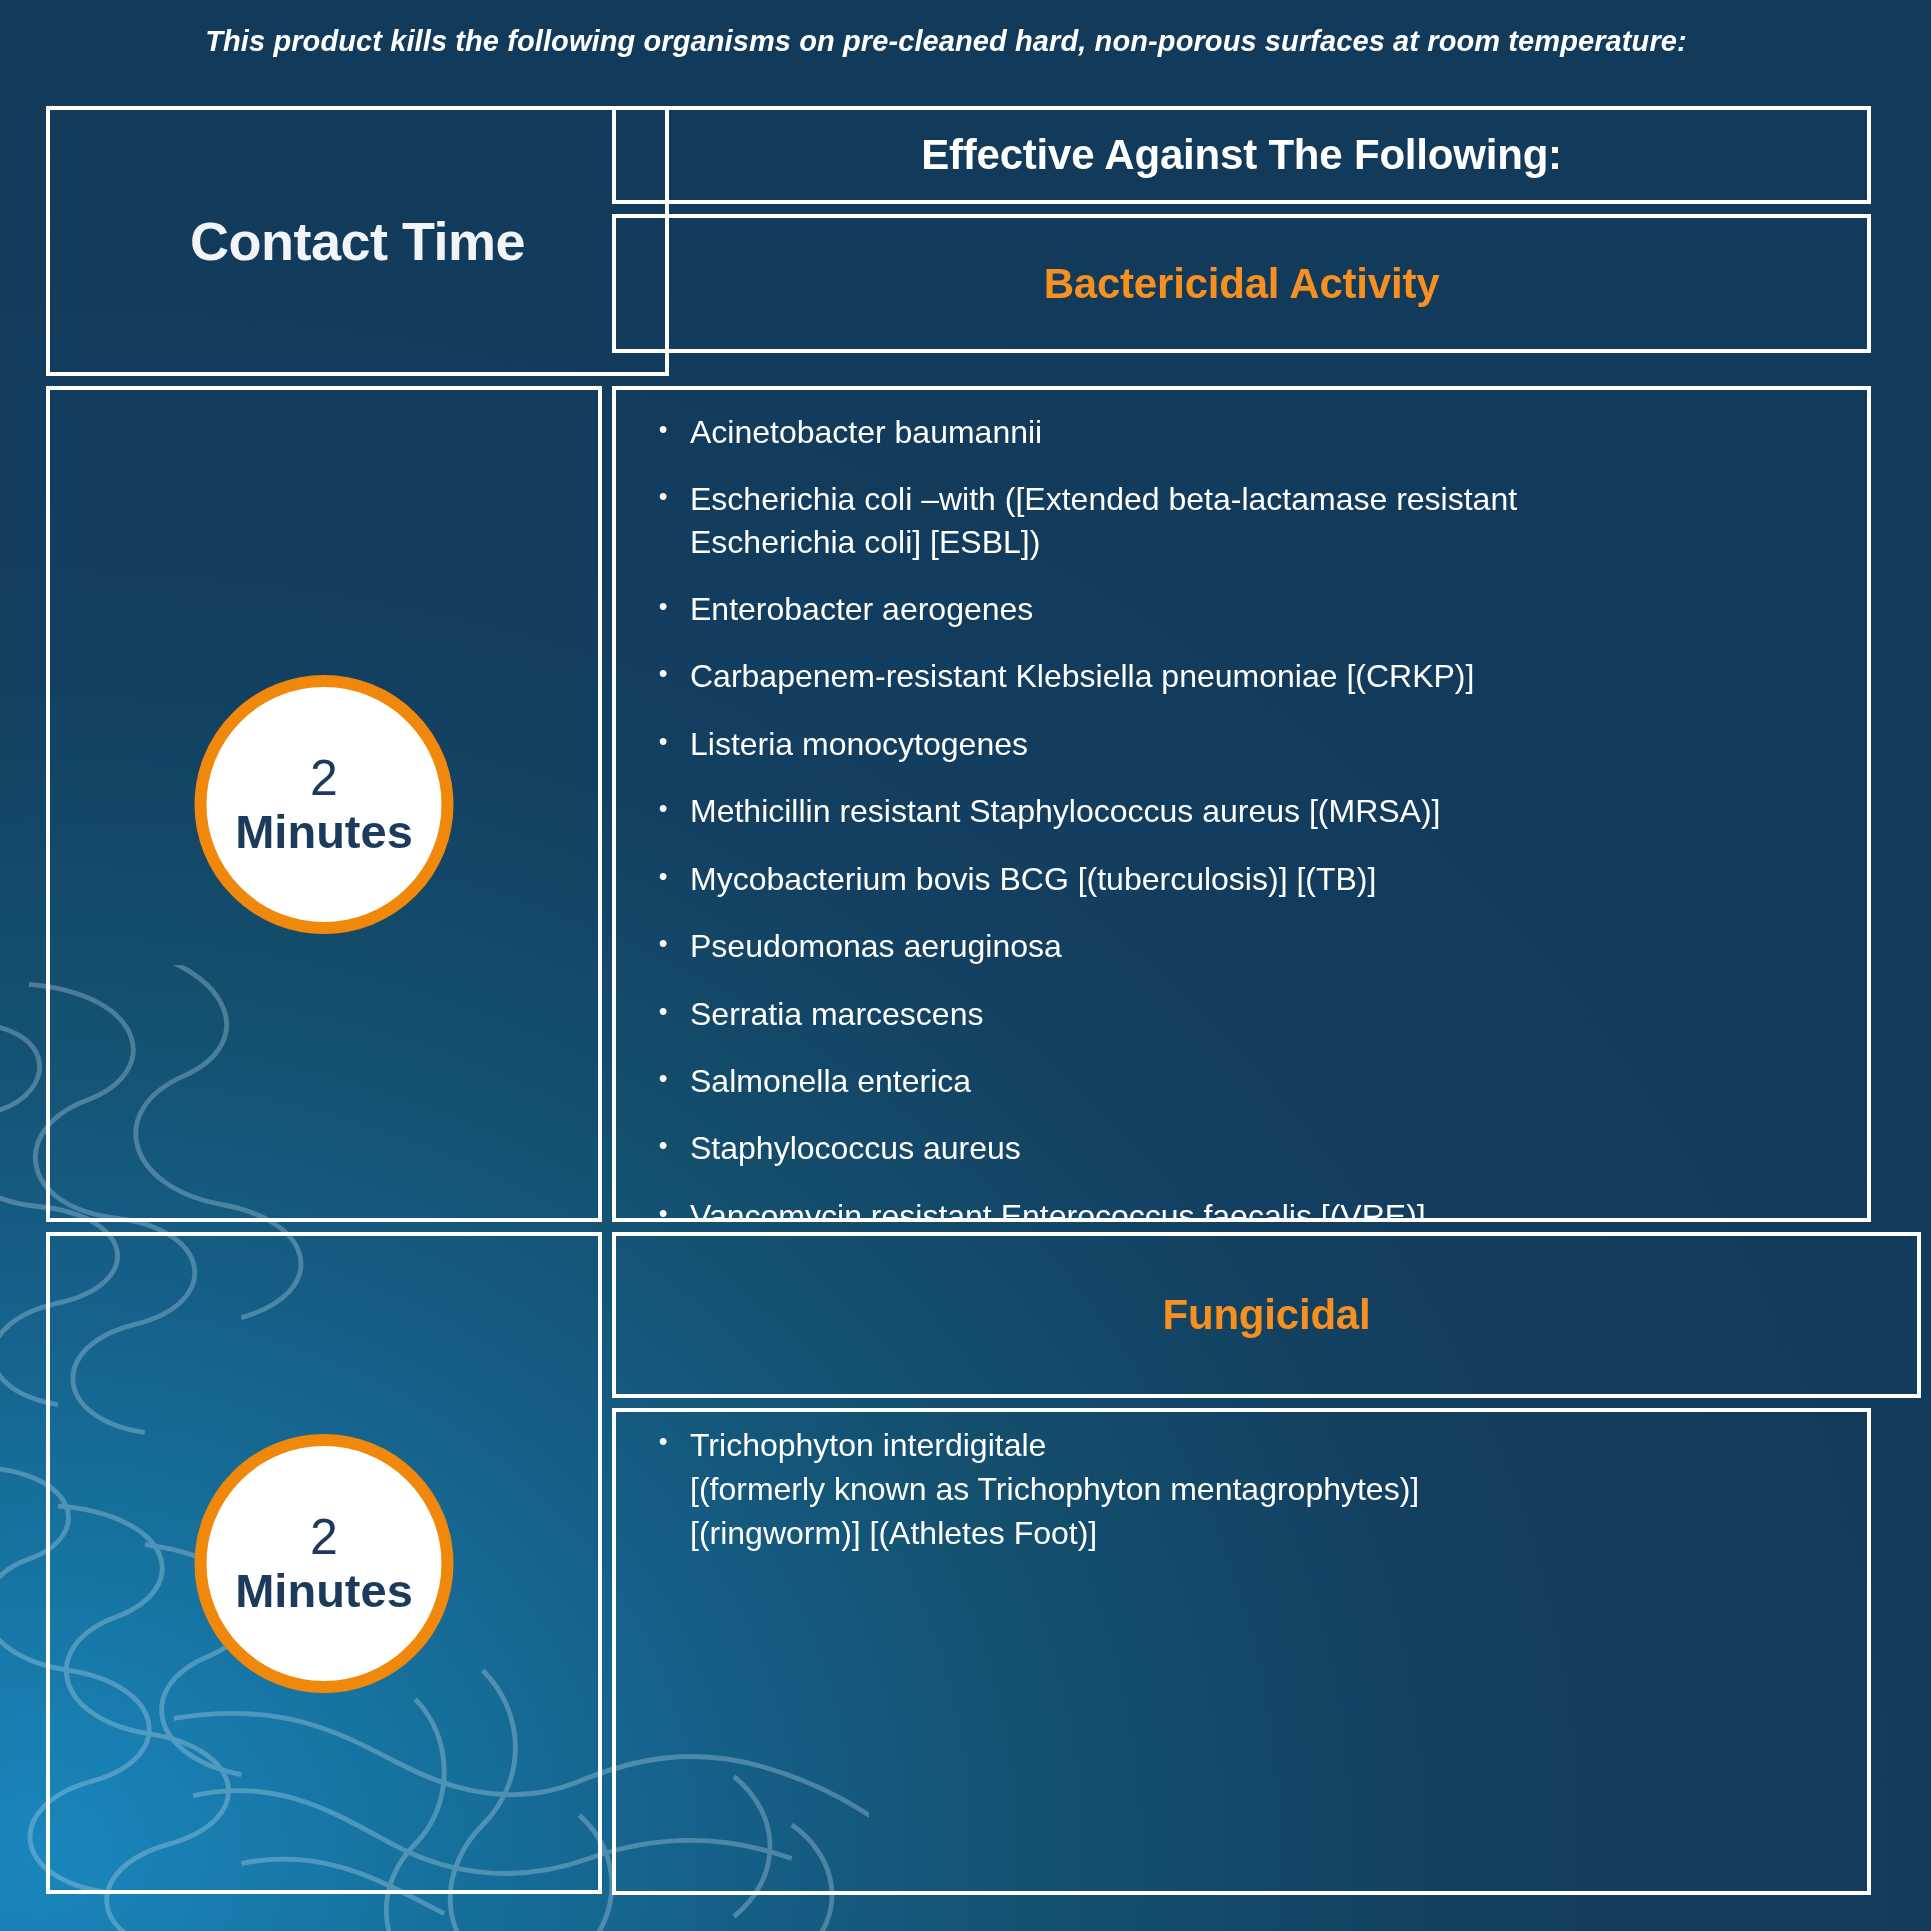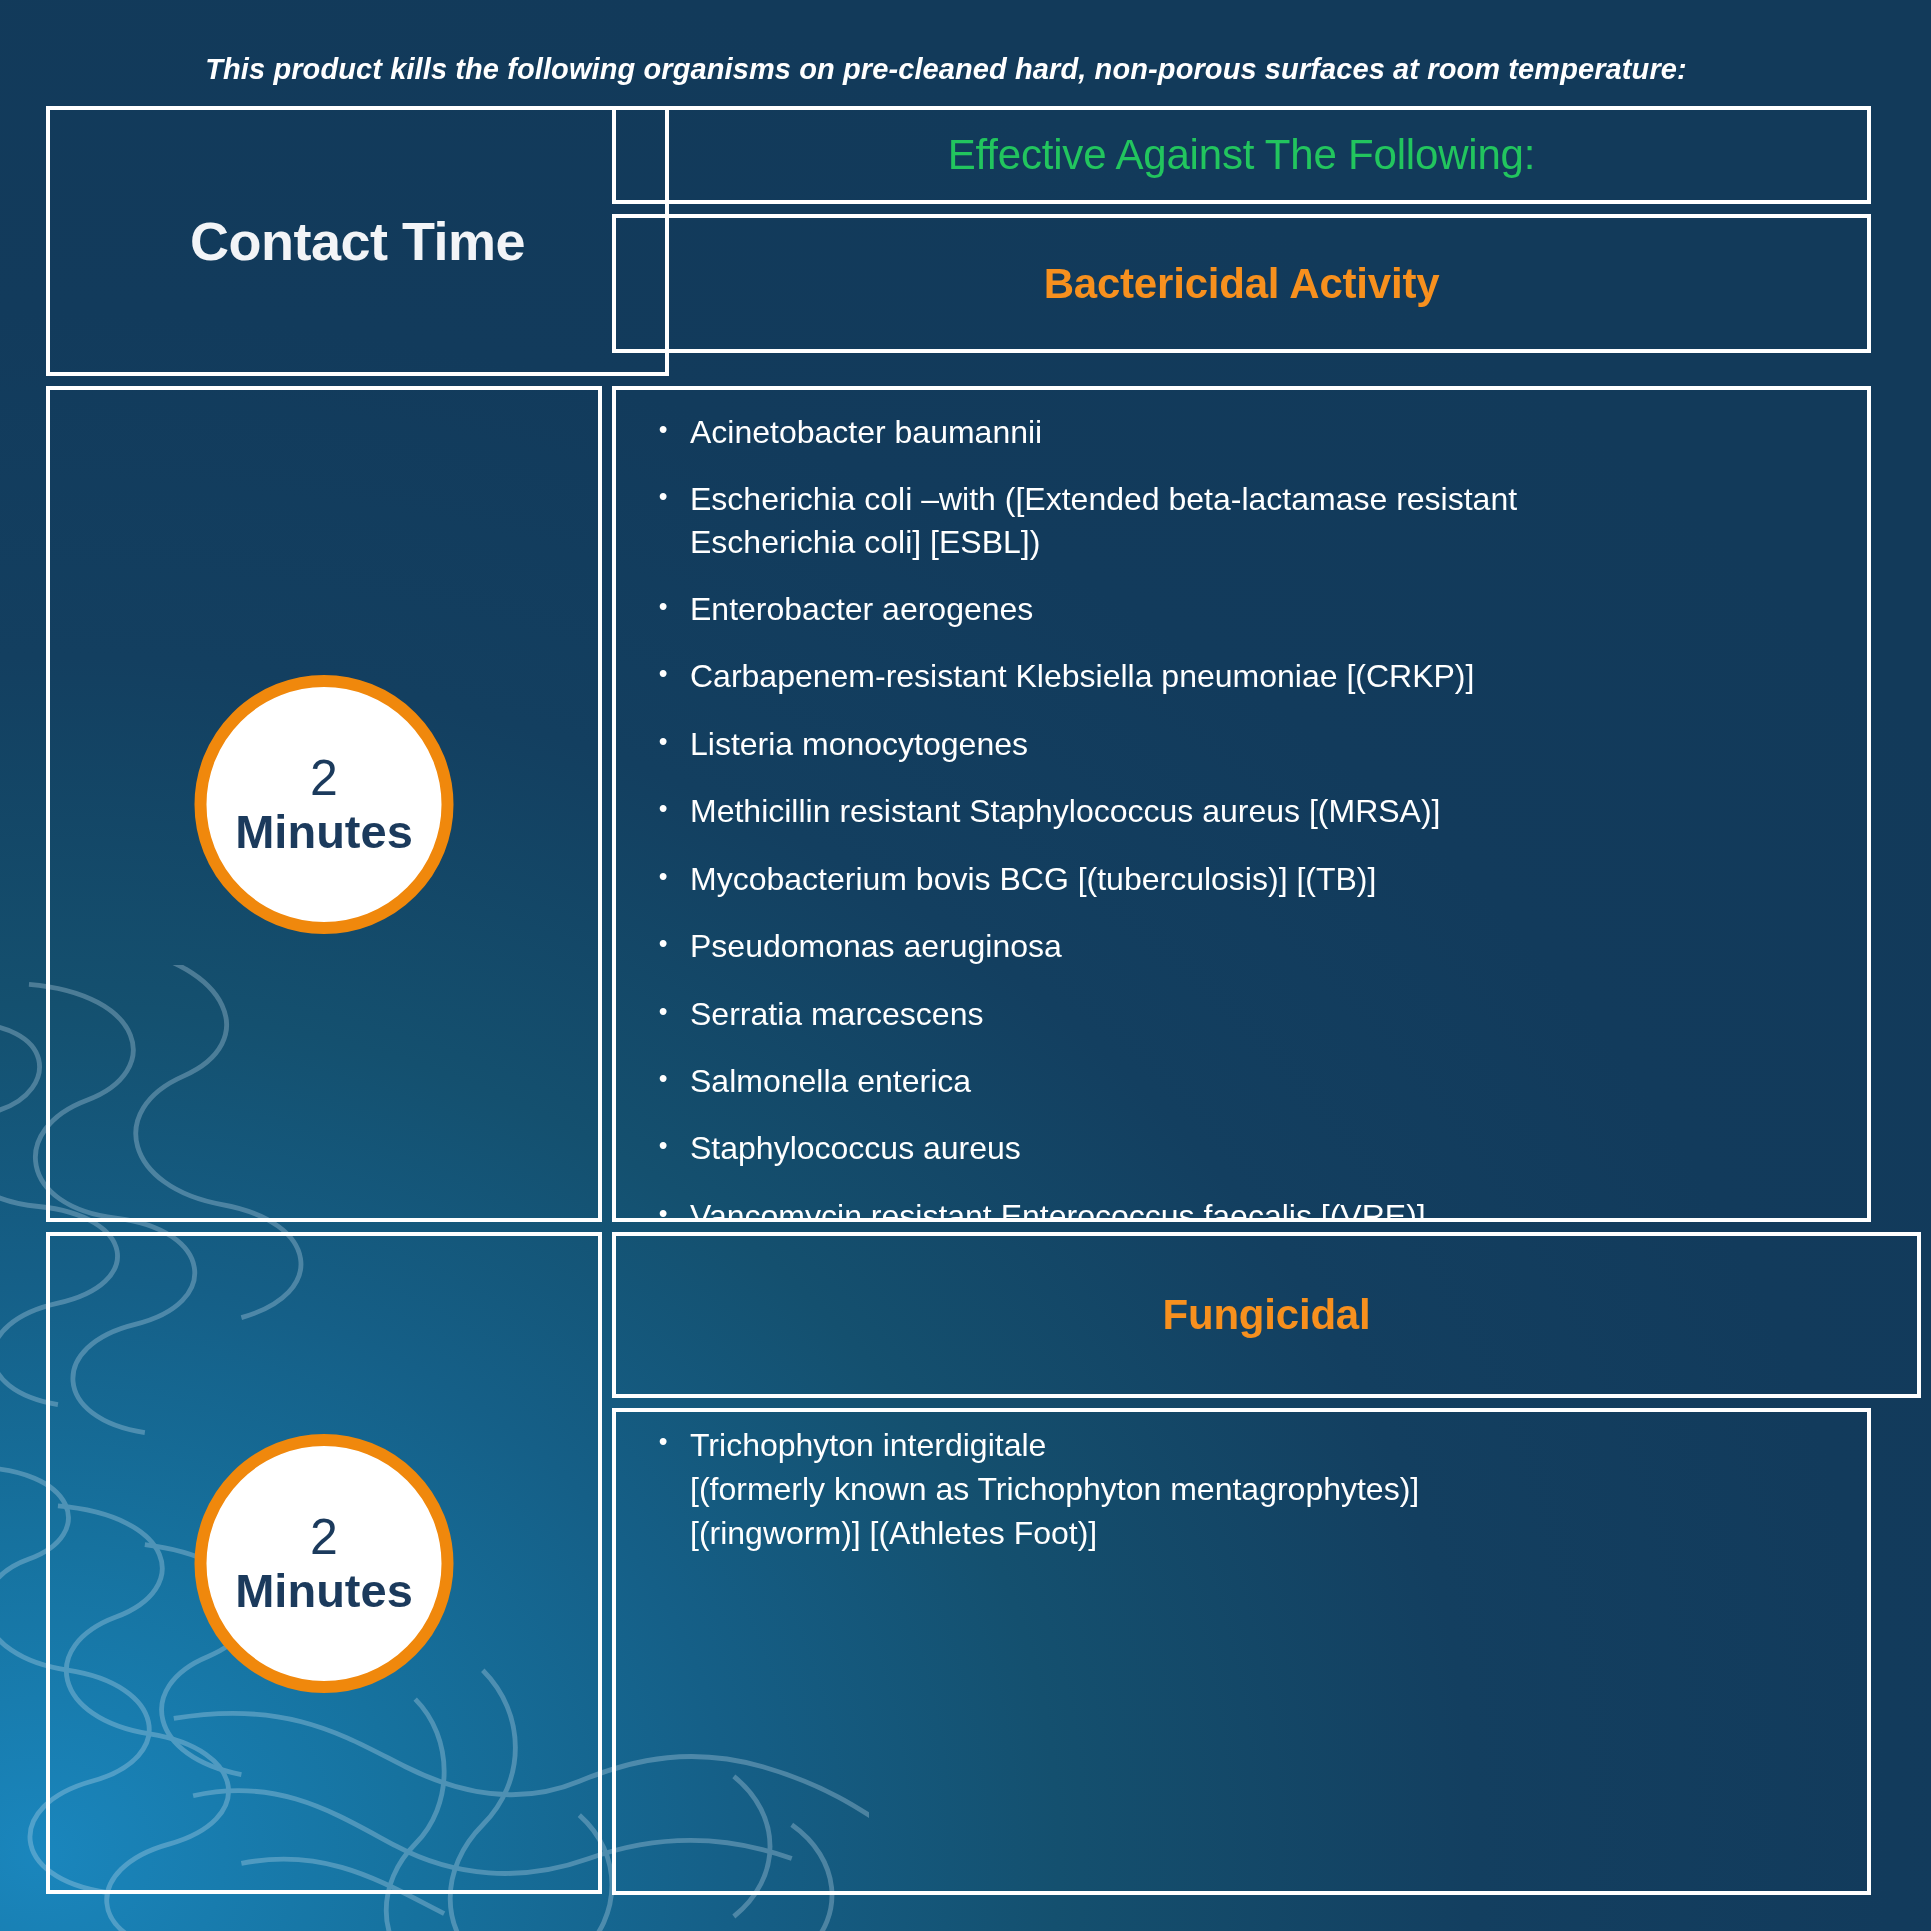--- a/index.html
+++ b/index.html
@@ -25,21 +25,20 @@
   #caption {
     position:absolute;
     left:0; right:0; top:25px;
     text-align:center;
     color:#ffffff;
     font-size:29px;
     font-weight:bold;
     font-style:italic;
     letter-spacing:0.1px;
     padding-right:39px;
-    margin-top:28px;
   }
 
   
   #table {
     position:absolute;
     left:46px; top:106px;
     width:1825px; height:1788px;
   }
   .cell {
     position:absolute;
@@ -65,23 +64,23 @@
     text-align:center;
     color:#f2f4f7;
     font-size:54px;
     font-weight:bold;
     letter-spacing:-0.5px;
   }
   #effective-title {
     position:absolute; left:0; right:0; top:50%;
     transform:translateY(-50%);
     text-align:center;
-    color:#22c55e;
+    color:#ffffff;
     font-size:42px;
-    font-weight:normal;
+    font-weight:bold;
     letter-spacing:-0.2px;
   }
   .section-title {
     position:absolute; left:0; right:0; top:50%;
     transform:translateY(-50%);
     text-align:center;
     color:#f7901e;
     font-size:42px;
     font-weight:bold;
     letter-spacing:-0.2px;

